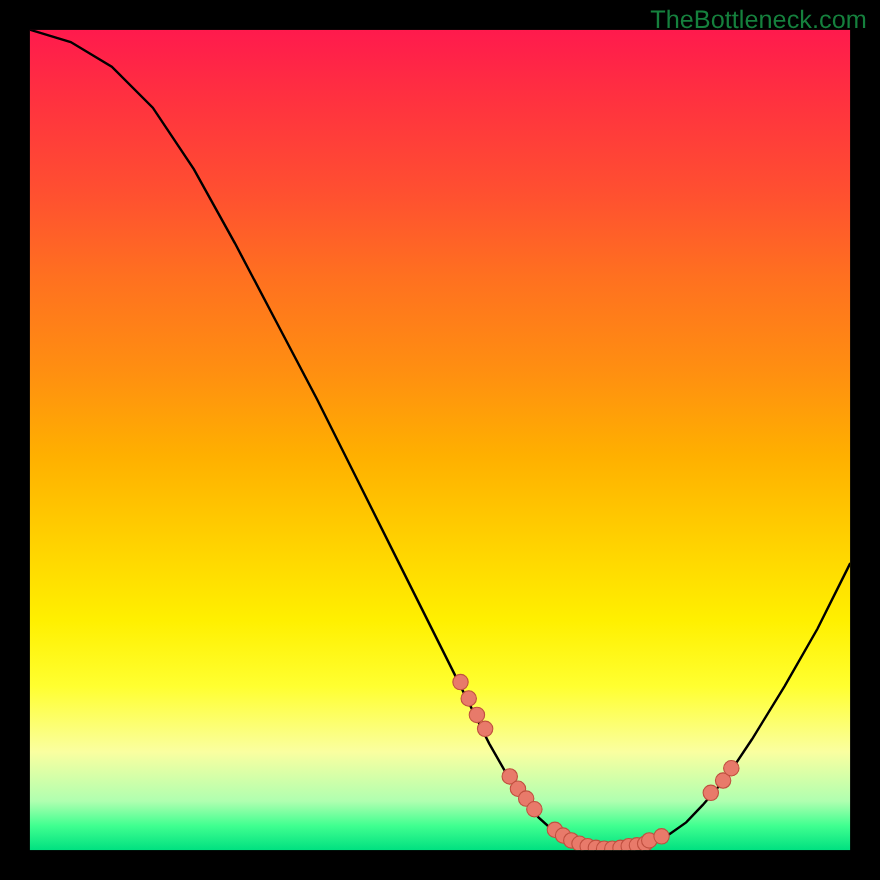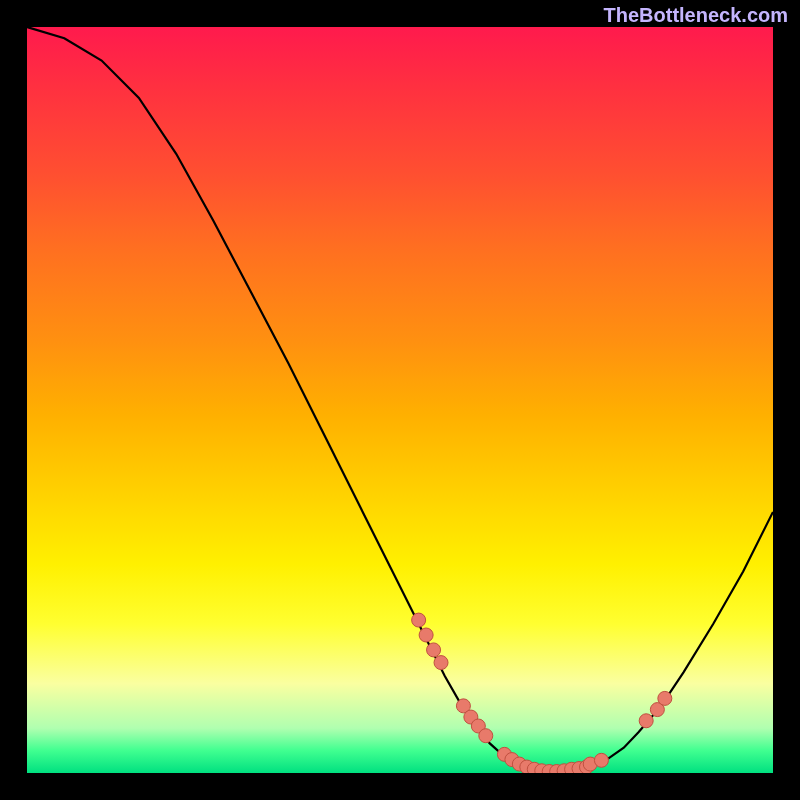--- a/index.html
+++ b/index.html
@@ -8,23 +8,23 @@
     height: 800px;
     background: #000;
     position: relative;
     font-family: Arial, sans-serif;
     overflow: hidden;
   }
   .watermark {
     position: absolute;
     top: 4px;
     right: 12px;
-    color: #c4b5fd;
-    font-size: 20px;
-    font-weight: bold;
+    color: #15803d;
+    font-size: 23px;
+    font-weight: normal;
     z-index: 10;
   }
   .plot-area {
     position: absolute;
     left: 27px;
     top: 27px;
     width: 746px;
     height: 746px;
     overflow: hidden;
   }

